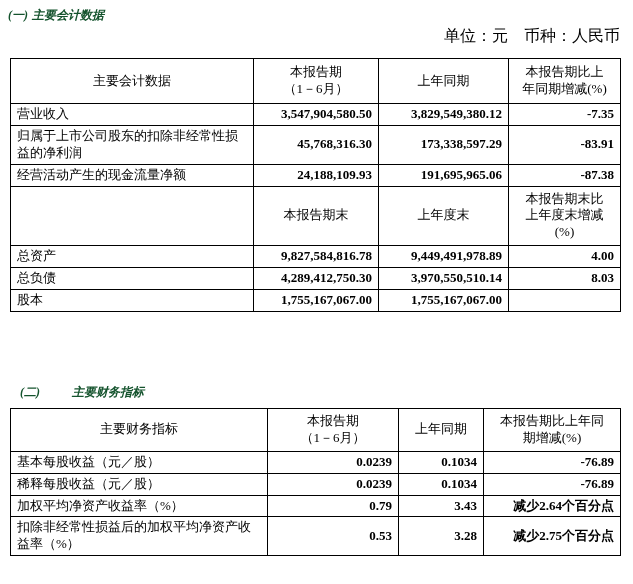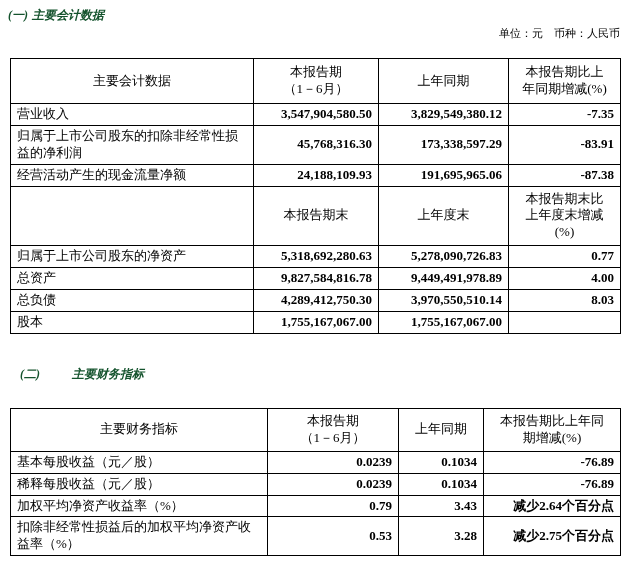--- a/index.html
+++ b/index.html
@@ -25,29 +25,29 @@
     font-style: italic;
   }
   .title-1 {
     position: absolute;
     left: 8px;
     top: 7px;
   }
   .title-2 {
     position: absolute;
     left: 20px;
-    top: 366px;
+    top: 384px;
   }
   .title-2 .title-text { margin-left: 32px; }
   .title-1 .title-text { margin-left: 4px; }
   .unit-note {
     position: absolute;
     top: 26px;
     right: 13px;
-    font-size: 11px;
+    font-size: 16px;
     text-align: right;
     white-space: pre;
   }
   table.fin-table {
     position: absolute;
     left: 10px;
     border-collapse: collapse;
     table-layout: fixed;
     background: #ffffff;
   }
@@ -124,26 +124,20 @@
         </tr>
         <tr class="hdr-row-2">
           <td class="hdr"></td>
           <td class="hdr">本报告期末</td>
           <td class="hdr">上年度末</td>
           <td class="hdr">本报告期末比
 上年度末增减
 (%)</td>
         </tr>
         <tr class="body-row">
-          <td class="label">归属于上市公司股东的净资产</td>
-          <td class="num">5,318,692,280.63</td>
-          <td class="num">5,278,090,726.83</td>
-          <td class="num">0.77</td>
-        </tr>
-        <tr class="body-row">
           <td class="label">总资产</td>
           <td class="num">9,827,584,816.78</td>
           <td class="num">9,449,491,978.89</td>
           <td class="num">4.00</td>
         </tr>
         <tr class="body-row">
           <td class="label">总负债</td>
           <td class="num">4,289,412,750.30</td>
           <td class="num">3,970,550,510.14</td>
           <td class="num">8.03</td>

